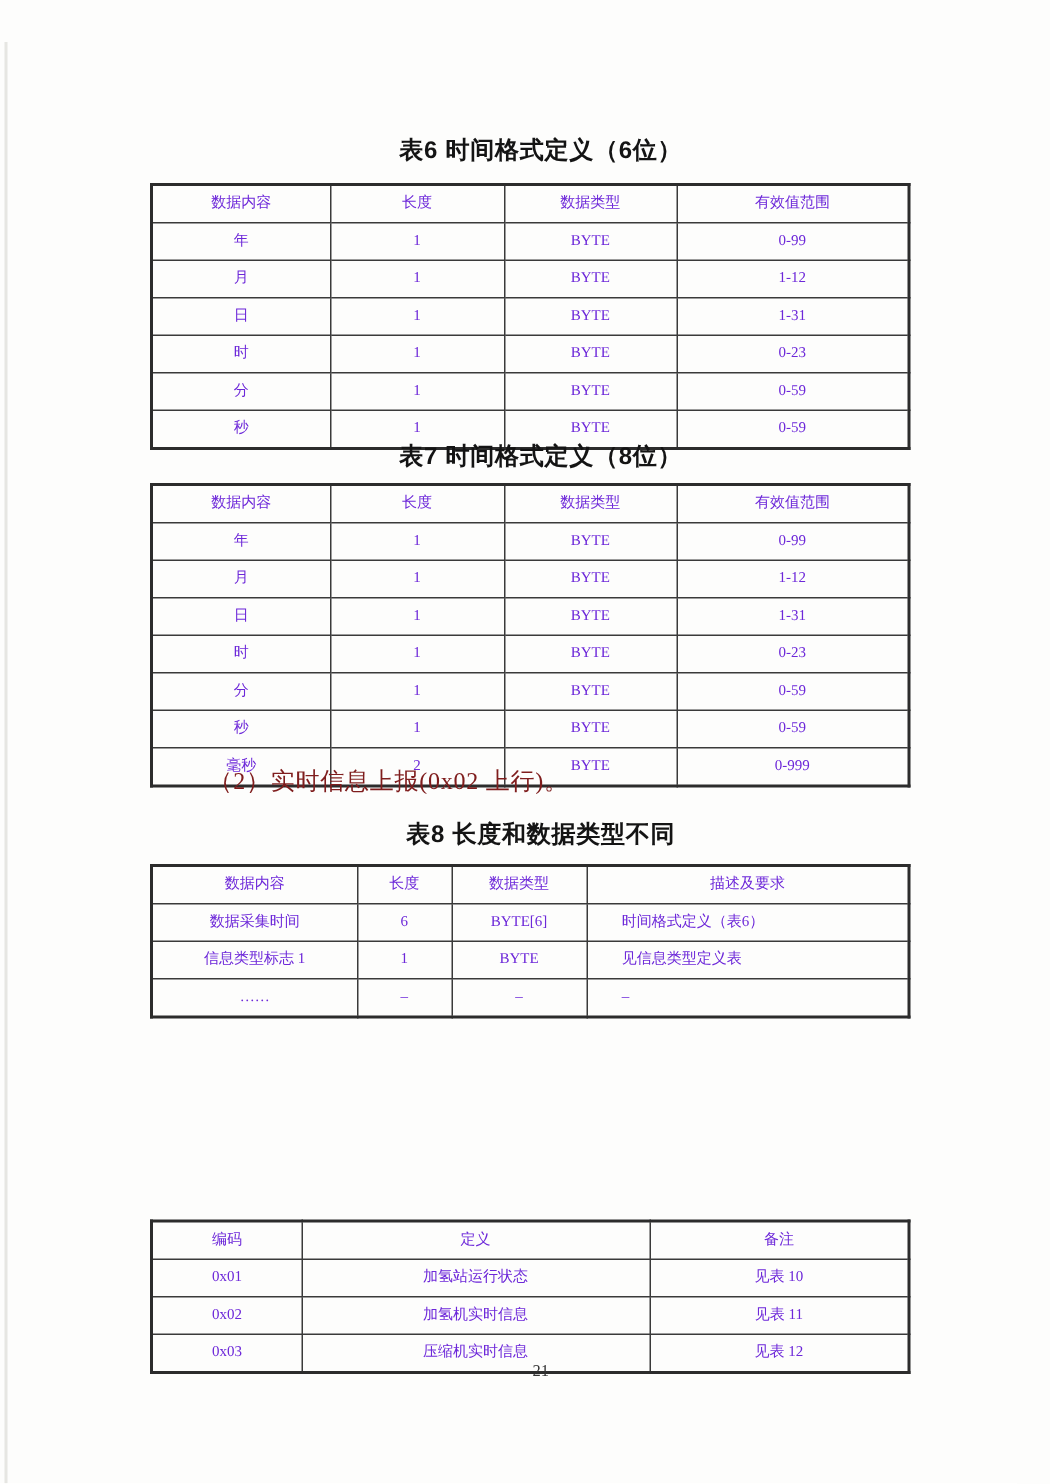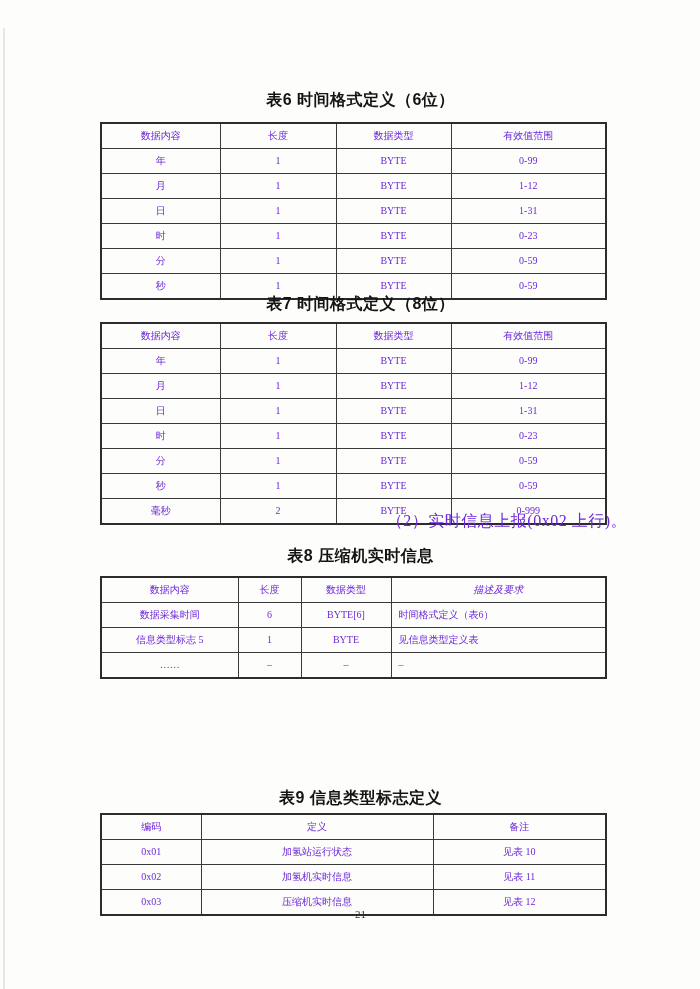--- a/index.html
+++ b/index.html
@@ -21,25 +21,25 @@
     border:2px solid #2c2c2c;
   }
   .doc-table th,.doc-table td{
     border:1px solid #3a3a3a;
     height:22px;line-height:1.25;
     text-align:center;vertical-align:middle;
     padding:1px 4px;font-weight:normal;
     overflow:hidden;
   }
   
-  .t-report td:last-child{text-align:left;padding-left:7px;}
-  .t-report th:last-child{text-align:center;font-style:italic;}
+  .t-report td:last-child{text-align:left;padding-left:23px;}
+  .t-report th:last-child{text-align:center;}
   .para{
-    position:absolute;left:127px;width:500px;
-    font-size:16px;color:#6d28d9;letter-spacing:0.5px;text-align:right;
+    position:absolute;left:139px;width:500px;
+    font-size:16px;color:#7f1d1d;letter-spacing:0.5px;
   }
   .page-num{
     position:absolute;left:108px;width:505px;text-align:center;
     font-size:11px;color:#333;
   }
 </style>
 </head>
 <body>
 
 <div class="page">
@@ -158,21 +158,21 @@
           <td>毫秒</td>
           <td>2</td>
           <td>BYTE</td>
           <td>0-999</td>
         </tr>
       </tbody>
   </table>
 
   <div class="para" style="top:511px">（2）实时信息上报(0x02 上行)。</div>
 
-  <div class="t-title" style="top:546px">表8 压缩机实时信息</div>
+  <div class="t-title" style="top:546px">表8 长度和数据类型不同</div>
   <table class="doc-table t-report" style="top:576px">
     <colgroup>
       <col style="width:137px">
         <col style="width:63px">
         <col style="width:90px">
         <col style="width:215px">
     </colgroup>
     <thead>
         <tr>
           <th>数据内容</th>
@@ -182,35 +182,34 @@
         </tr>
       </thead>
     <tbody>
         <tr>
           <td>数据采集时间</td>
           <td>6</td>
           <td>BYTE[6]</td>
           <td>时间格式定义（表6）</td>
         </tr>
         <tr>
-          <td>信息类型标志 5</td>
+          <td>信息类型标志 1</td>
           <td>1</td>
           <td>BYTE</td>
           <td>见信息类型定义表</td>
         </tr>
         <tr>
           <td>……</td>
           <td>–</td>
           <td>–</td>
           <td>–</td>
         </tr>
       </tbody>
   </table>
 
-  <div class="t-title" style="top:788px">表9 信息类型标志定义</div>
   <table class="doc-table" style="top:813px">
     <colgroup>
       <col style="width:100px">
         <col style="width:232px">
         <col style="width:173px">
     </colgroup>
     <thead>
         <tr>
           <th>编码</th>
           <th>定义</th>

